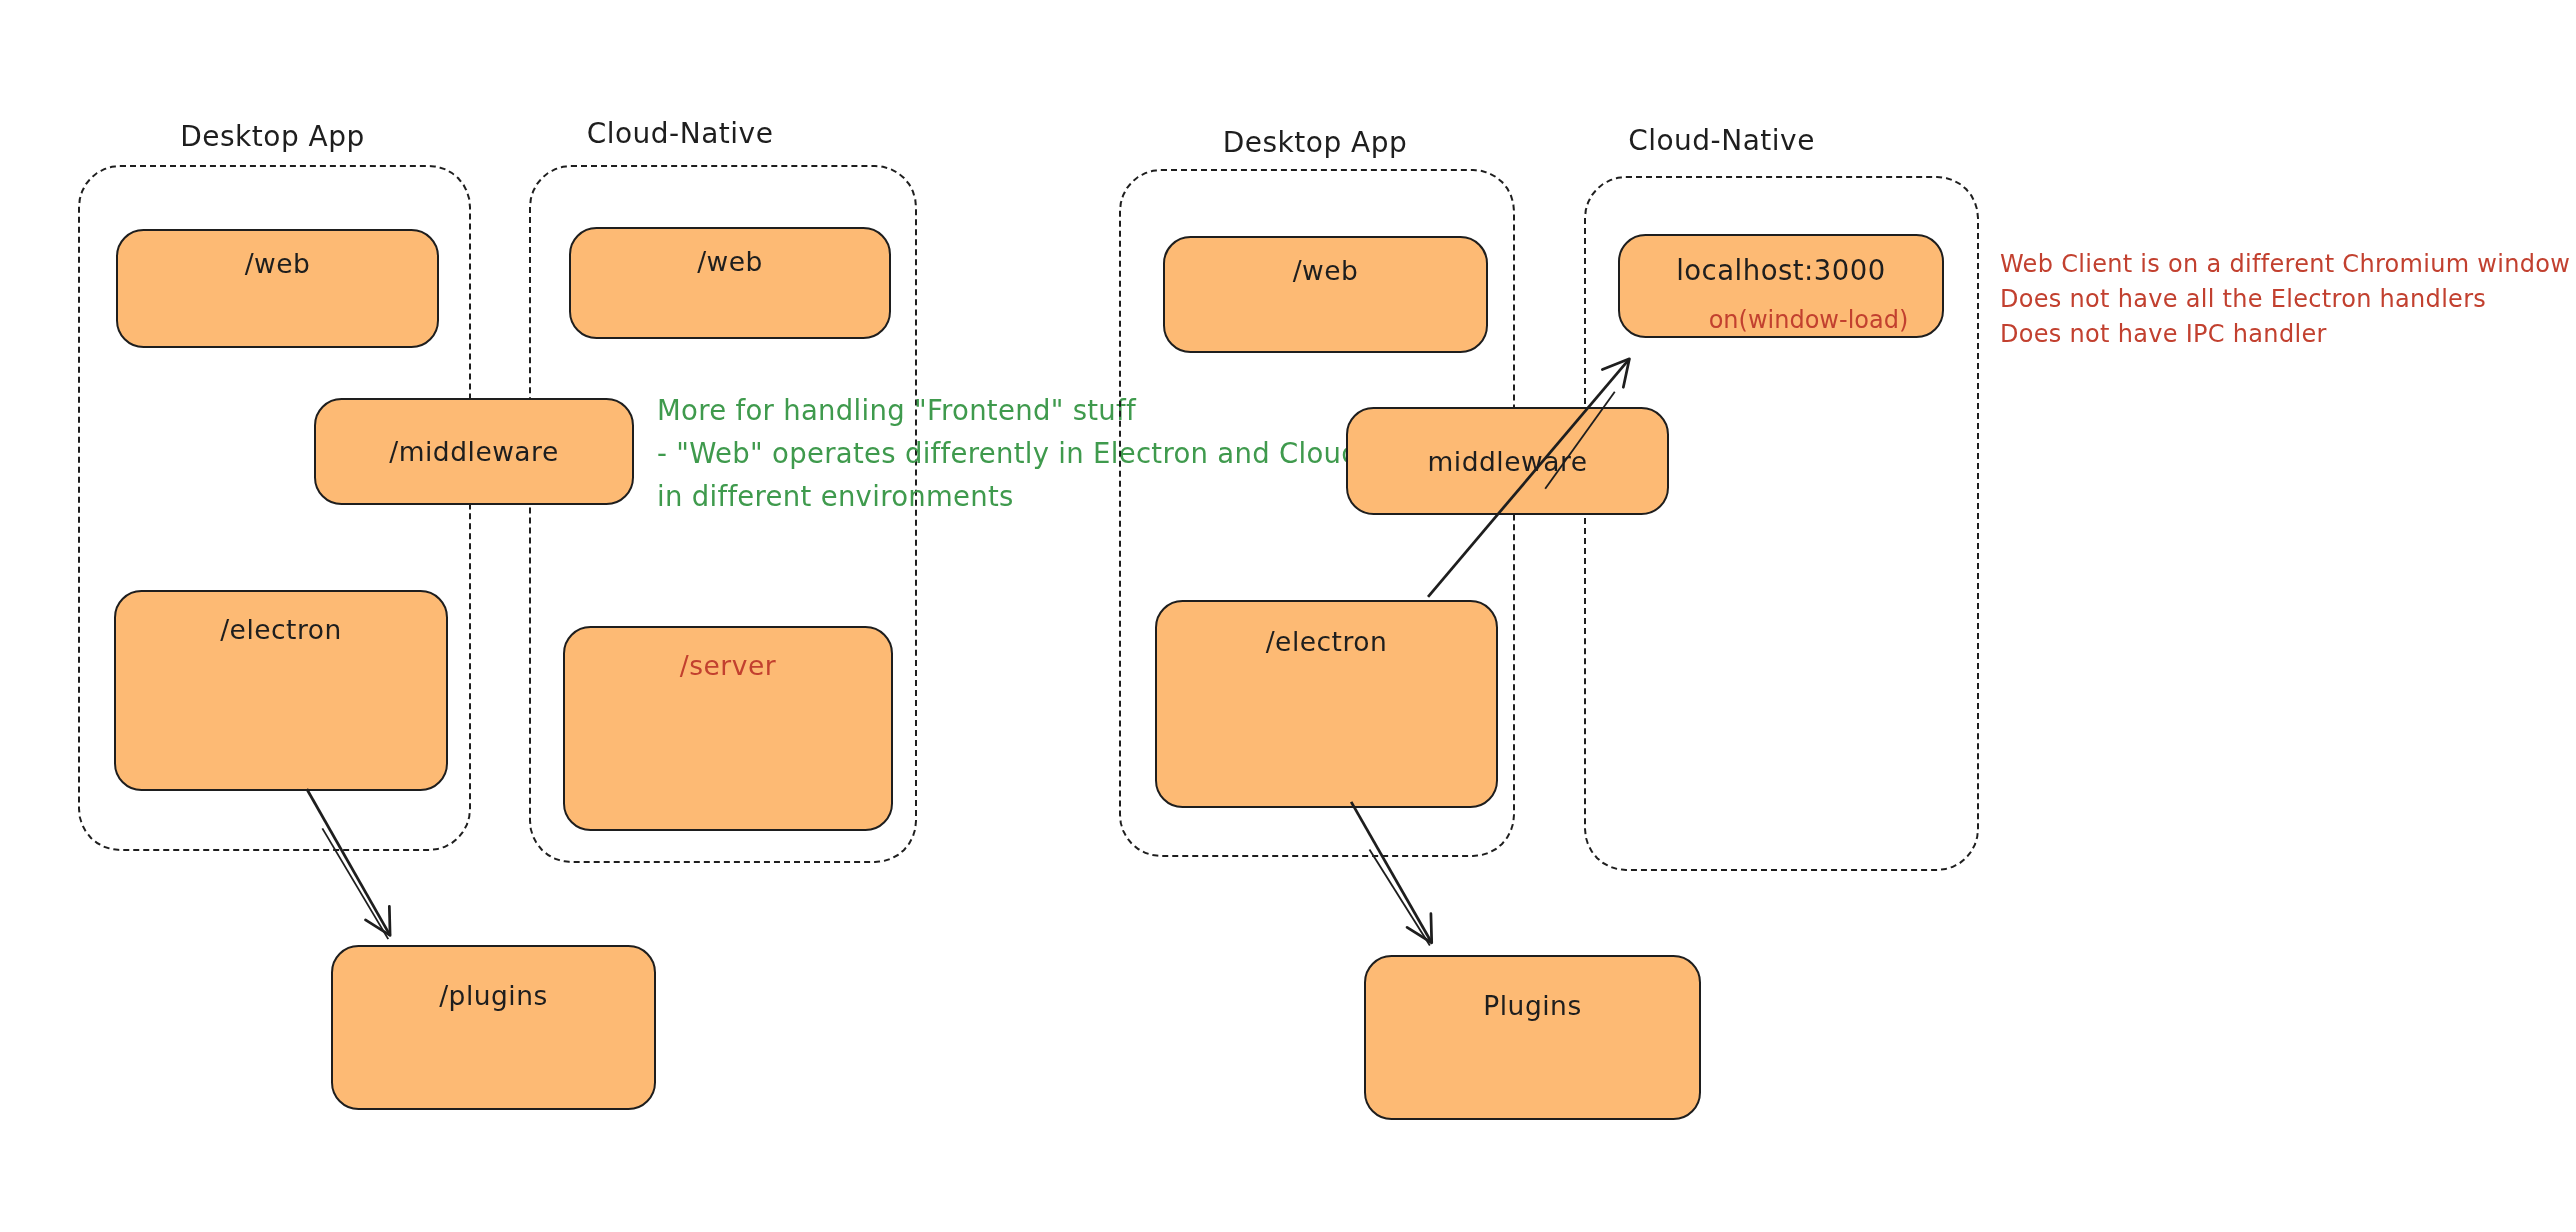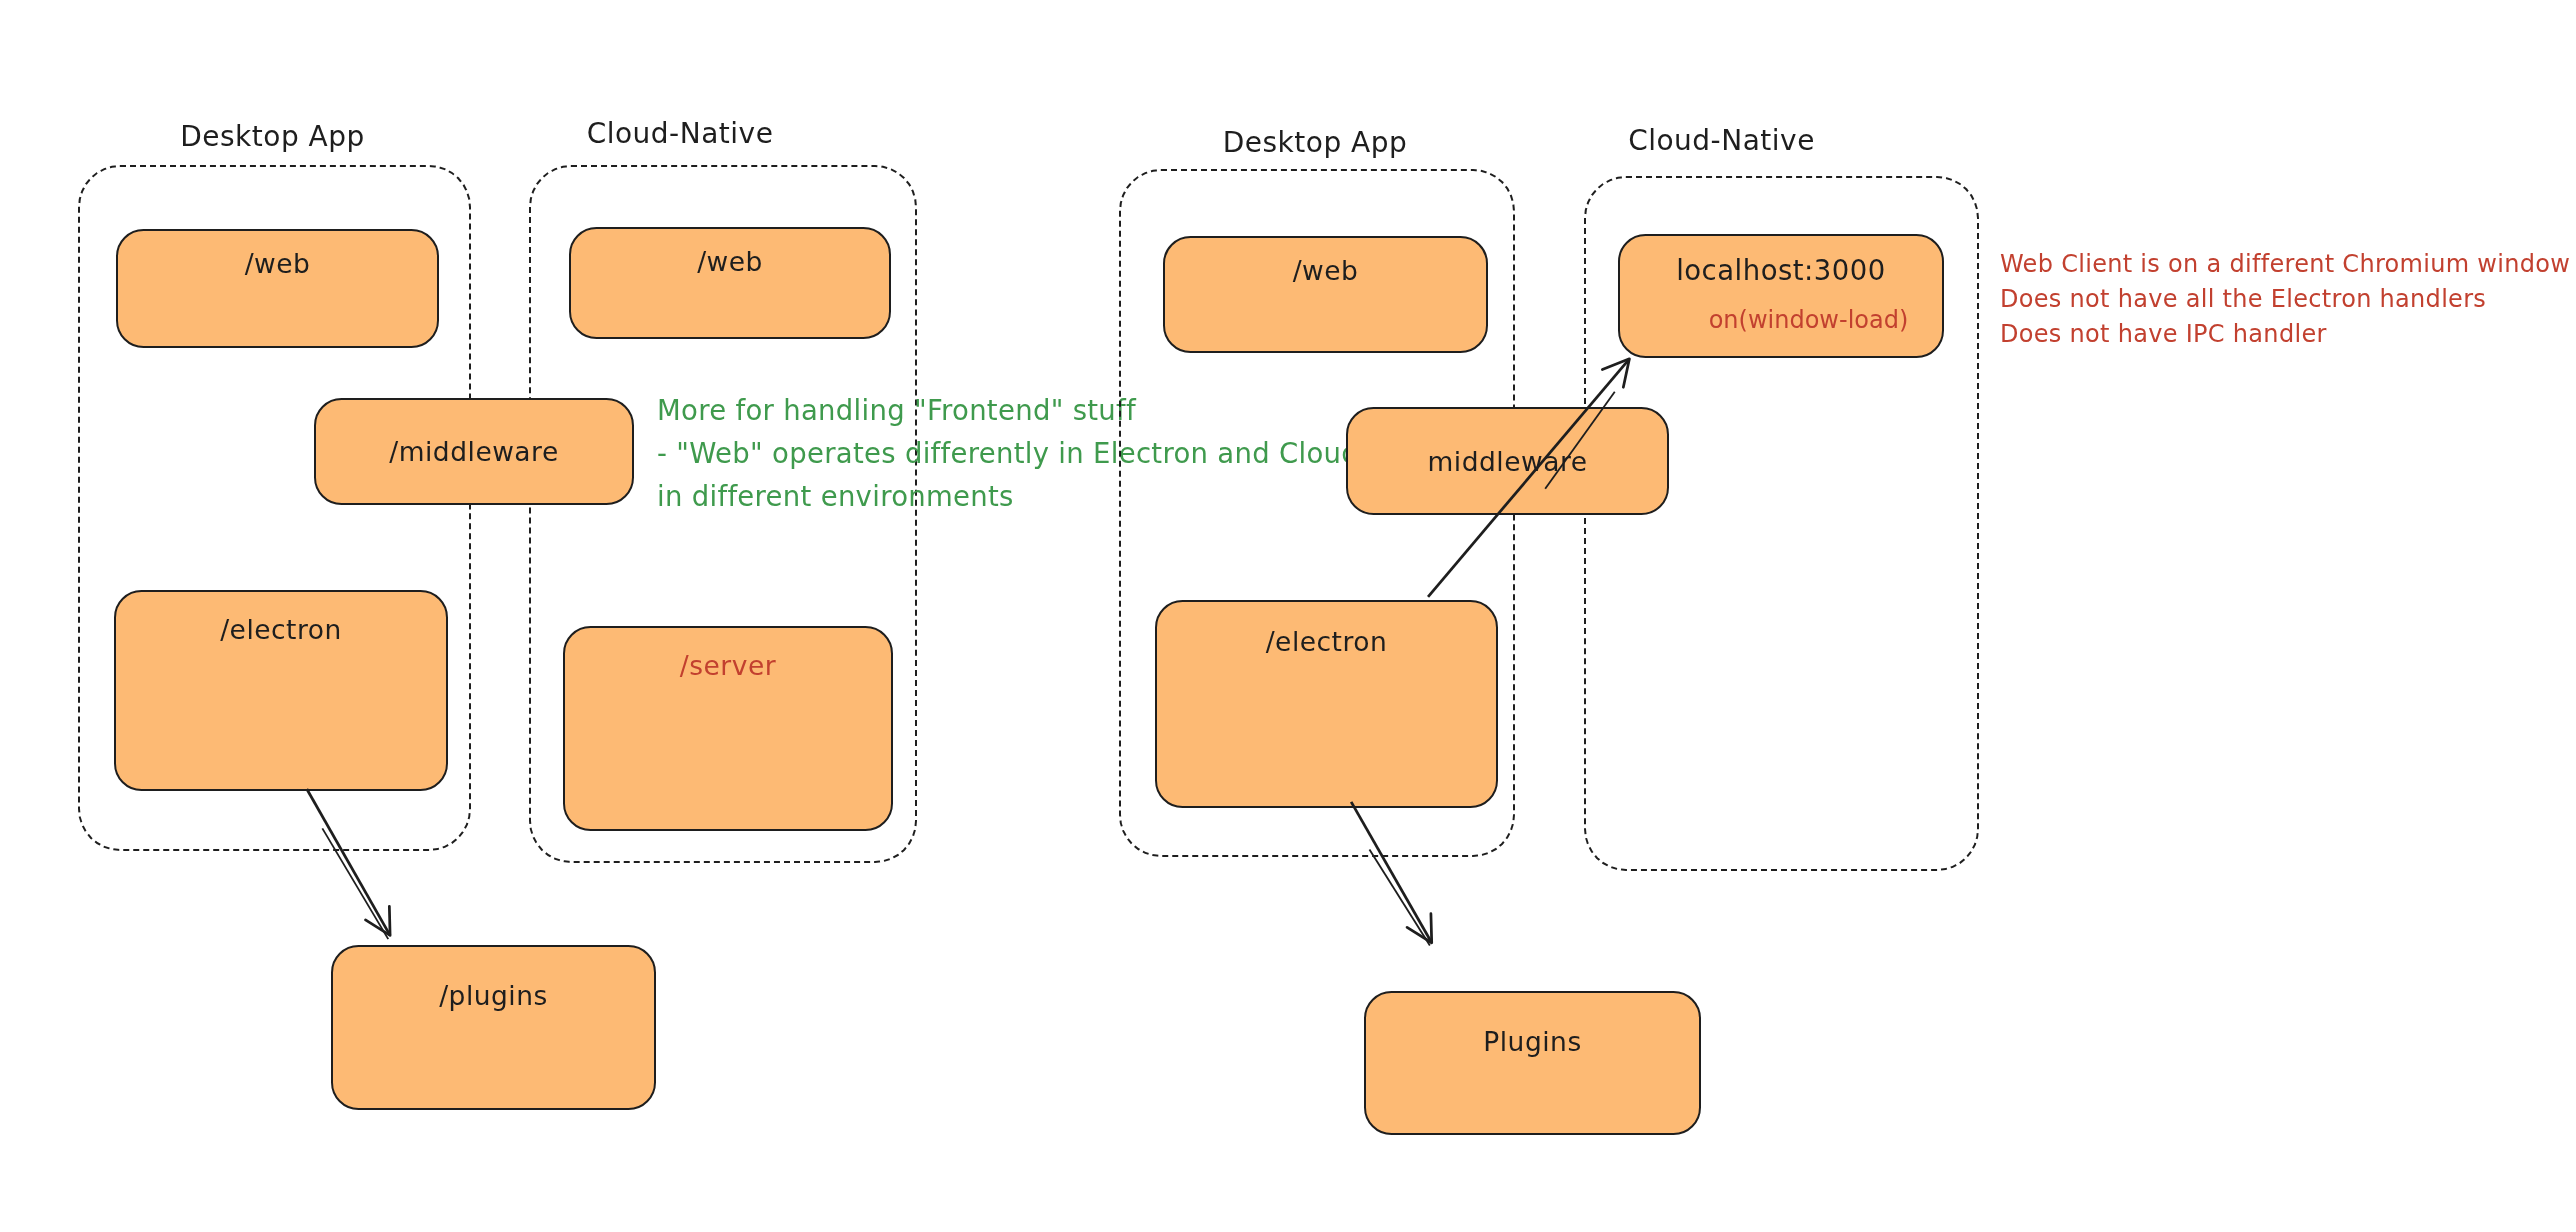--- a/index.html
+++ b/index.html
@@ -121,34 +121,34 @@
   <div class="group-title" style="left:1119px;top:126px;width:392px;">Desktop App</div>
   <div class="group-title" style="left:1584px;top:124px;width:275px;">Cloud-Native</div>
 
   <div class="container" style="left:1119px;top:169px;width:392px;height:684px;"></div>
   <div class="container" style="left:1584px;top:176px;width:391px;height:691px;"></div>
 
   <div class="node" style="left:1163px;top:236px;width:325px;height:117px;">
     <div class="label" style="top:16.5px;">/web</div>
   </div>
 
-  <div class="node" style="left:1618px;top:234px;width:326px;height:124px;">
+  <div class="node" style="left:1618px;top:234px;width:326px;height:104px;">
     <div class="label" style="top:18.3px;font-size:27.5px;">localhost:3000</div>
     <div class="sub-label">on(window-load)</div>
   </div>
 
   <div class="node center-label" style="left:1346px;top:407px;width:323px;height:108px;">
     <div class="label">middleware</div>
   </div>
 
   <div class="node" style="left:1155px;top:600px;width:343px;height:208px;">
     <div class="label" style="top:24px;">/electron</div>
   </div>
 
-  <div class="node" style="left:1364px;top:955px;width:337px;height:144px;margin-top:36px;">
+  <div class="node" style="left:1364px;top:955px;width:337px;height:165px;">
     <div class="label" style="top:33px;">Plugins</div>
   </div>
 
   <div class="note red" style="left:2000px;top:247px;">
     <div>Web Client is on a different Chromium window</div>
     <div>Does not have all the Electron handlers</div>
     <div>Does not have IPC handler</div>
   </div>
 
   <svg class="arrows" viewBox="0 0 2814 1346">

